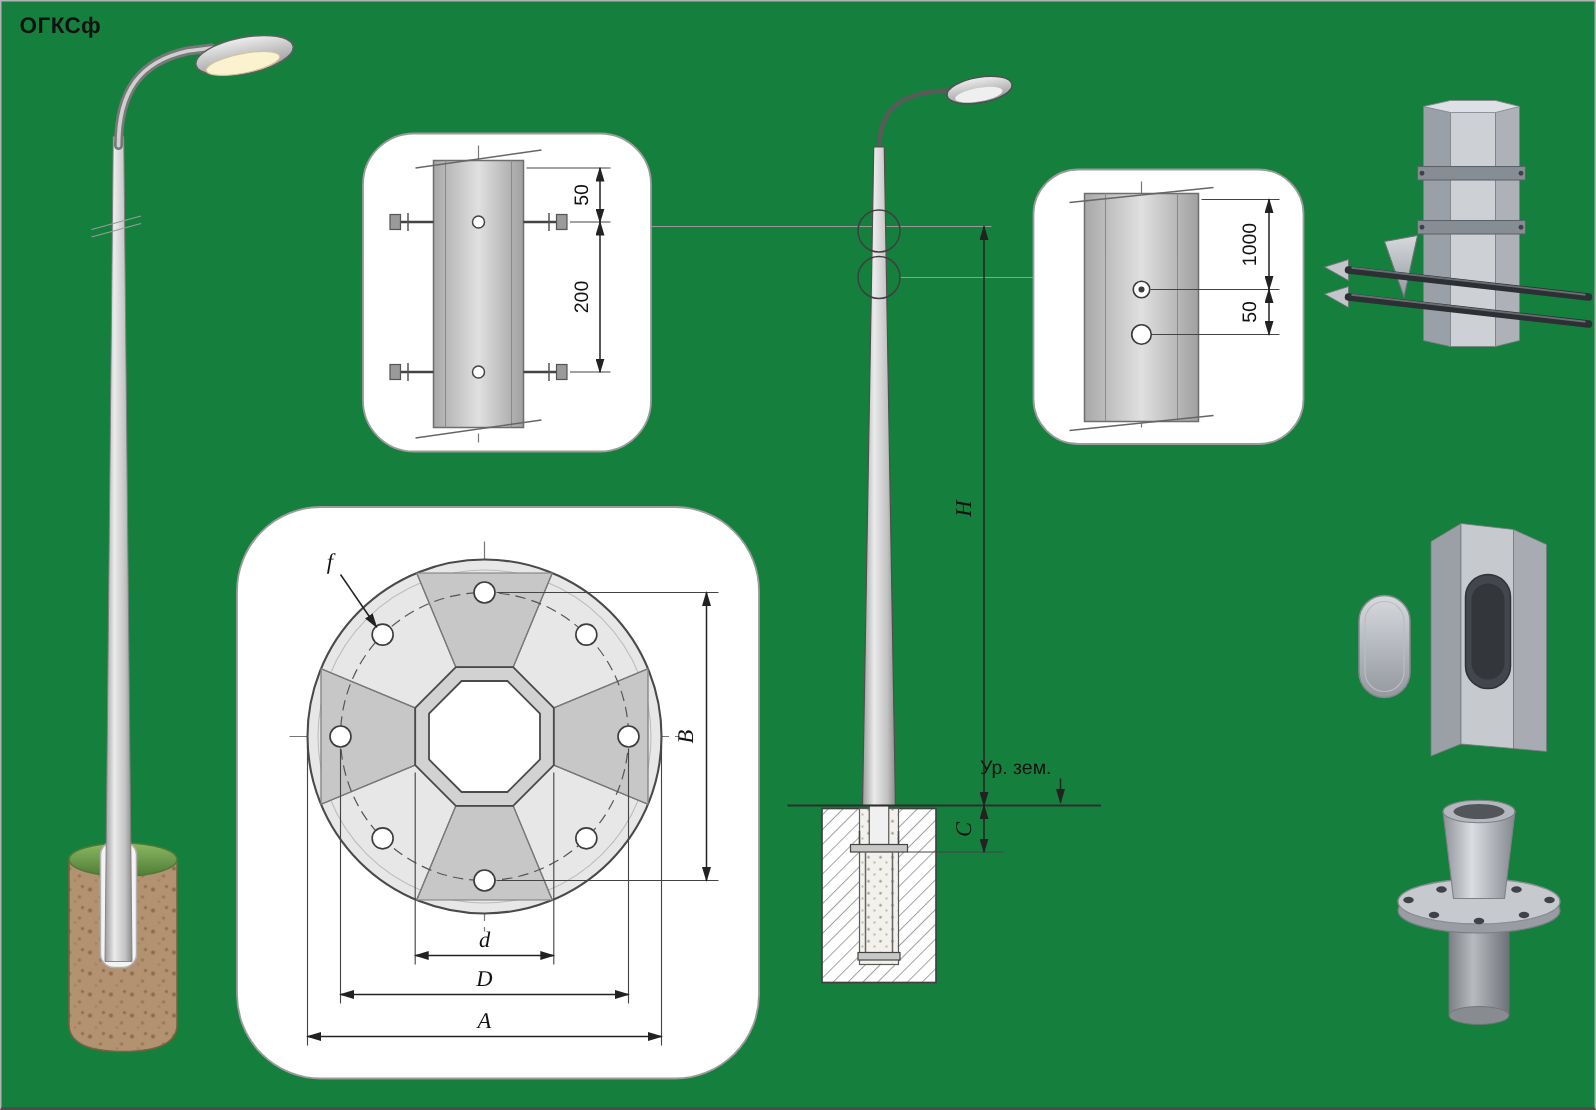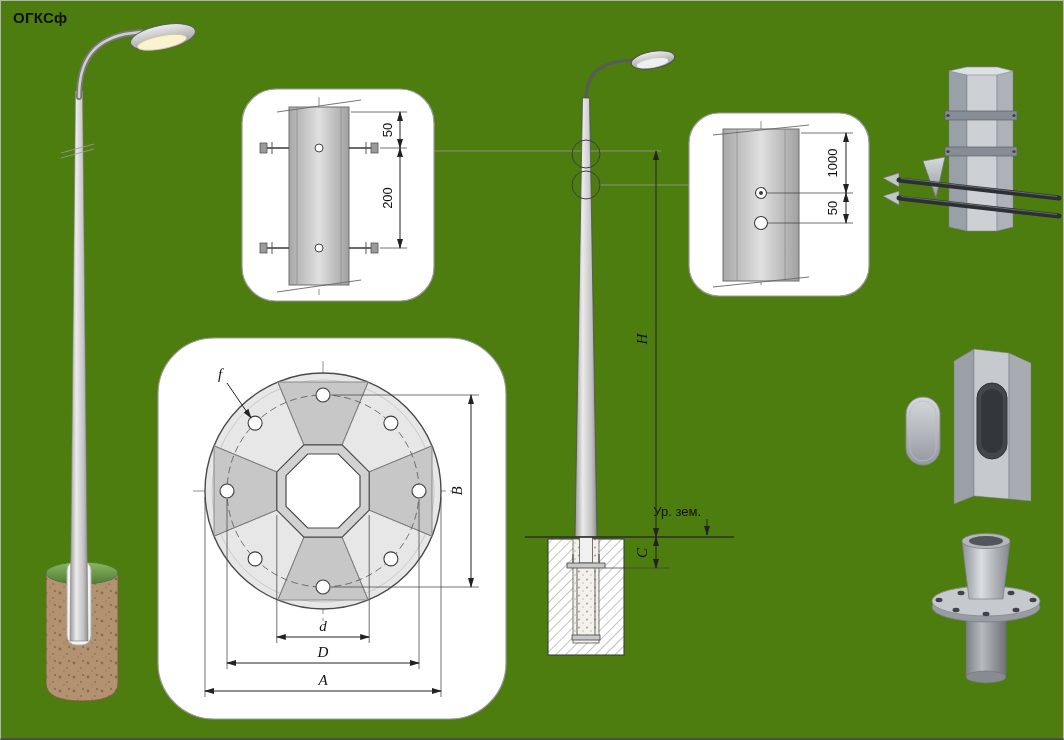--- a/index.html
+++ b/index.html
@@ -1,18 +1,18 @@
 <!DOCTYPE html>
 <html><head>
 <meta charset="utf-8">
 <style>
   html,body{margin:0;padding:0;background:#fff;}
   .canvas{
     position:relative;width:1064px;height:740px;box-sizing:border-box;
-    background:#4d7c0f;border:1px solid #b3b3b3;border-bottom:2px solid #4d4d4d;
+    background:#15803d;border:1px solid #b3b3b3;border-bottom:2px solid #4d4d4d;
     font-family:"Liberation Sans",sans-serif;overflow:hidden;
   }
   .title{
     position:absolute;left:12px;top:8px;font-size:15px;font-weight:bold;color:#111;
     letter-spacing:.3px;
   }
   svg{position:absolute;left:0;top:0;}
   .dl{stroke:#222;stroke-width:1;fill:none;}
   .ext{stroke:#444;stroke-width:.75;fill:none;}
   .cl{stroke:#777;stroke-width:.8;fill:none;stroke-dasharray:13 4 3 4;}

